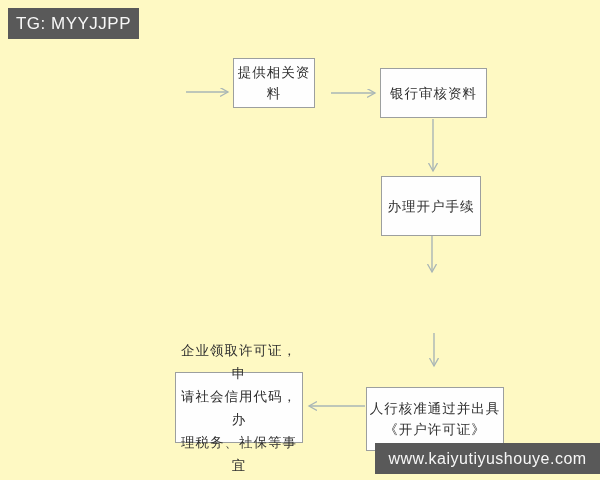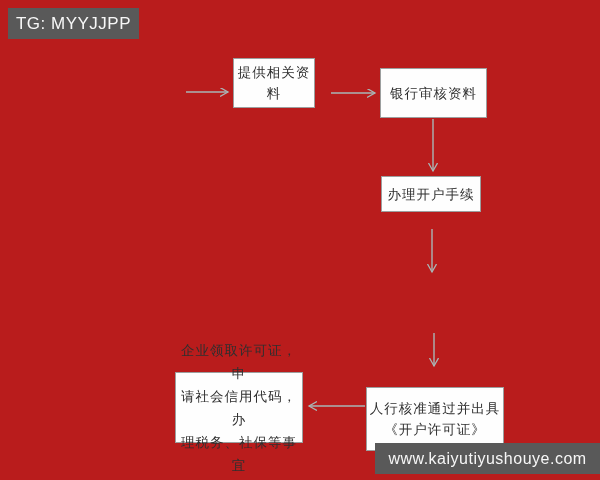--- a/index.html
+++ b/index.html
@@ -5,21 +5,21 @@
   html, body {
     margin: 0;
     padding: 0;
     background: #ffffff;
     font-family: "Liberation Sans", sans-serif;
   }
   .canvas {
     position: relative;
     width: 600px;
     height: 480px;
-    background: #b91c1c;
+    background: #fef9c3;
     overflow: hidden;
   }
   .badge {
     position: absolute;
     background: #595959;
     color: #f7f7f7;
     display: flex;
     align-items: center;
     justify-content: center;
     letter-spacing: 0.5px;
@@ -55,21 +55,21 @@
     letter-spacing: 1px;
     display: flex;
     align-items: center;
     justify-content: center;
     text-align: center;
     white-space: pre-line;
   }
   .n0 { left:  95px; top:  67px; width:  90px; height: 50px; }
   .n1 { left: 233px; top:  58px; width:  82px; height: 50px; }
   .n2 { left: 380px; top:  68px; width: 107px; height: 50px; }
-  .n3 { left: 381px; top: 176px; width: 100px; height: 36px; text-align: right; }
+  .n3 { left: 381px; top: 176px; width: 100px; height: 60px; text-align: right; }
   .n4 { left: 382px; top: 277px; width:  99px; height: 55px; }
   .n5 { left: 366px; top: 387px; width: 138px; height: 64px; }
   .n6 { left: 175px; top: 372px; width: 128px; height: 71px; line-height: 23px; }
 </style>
 </head>
 <body>
 
 <div class="canvas">
 
   <div class="badge top">

